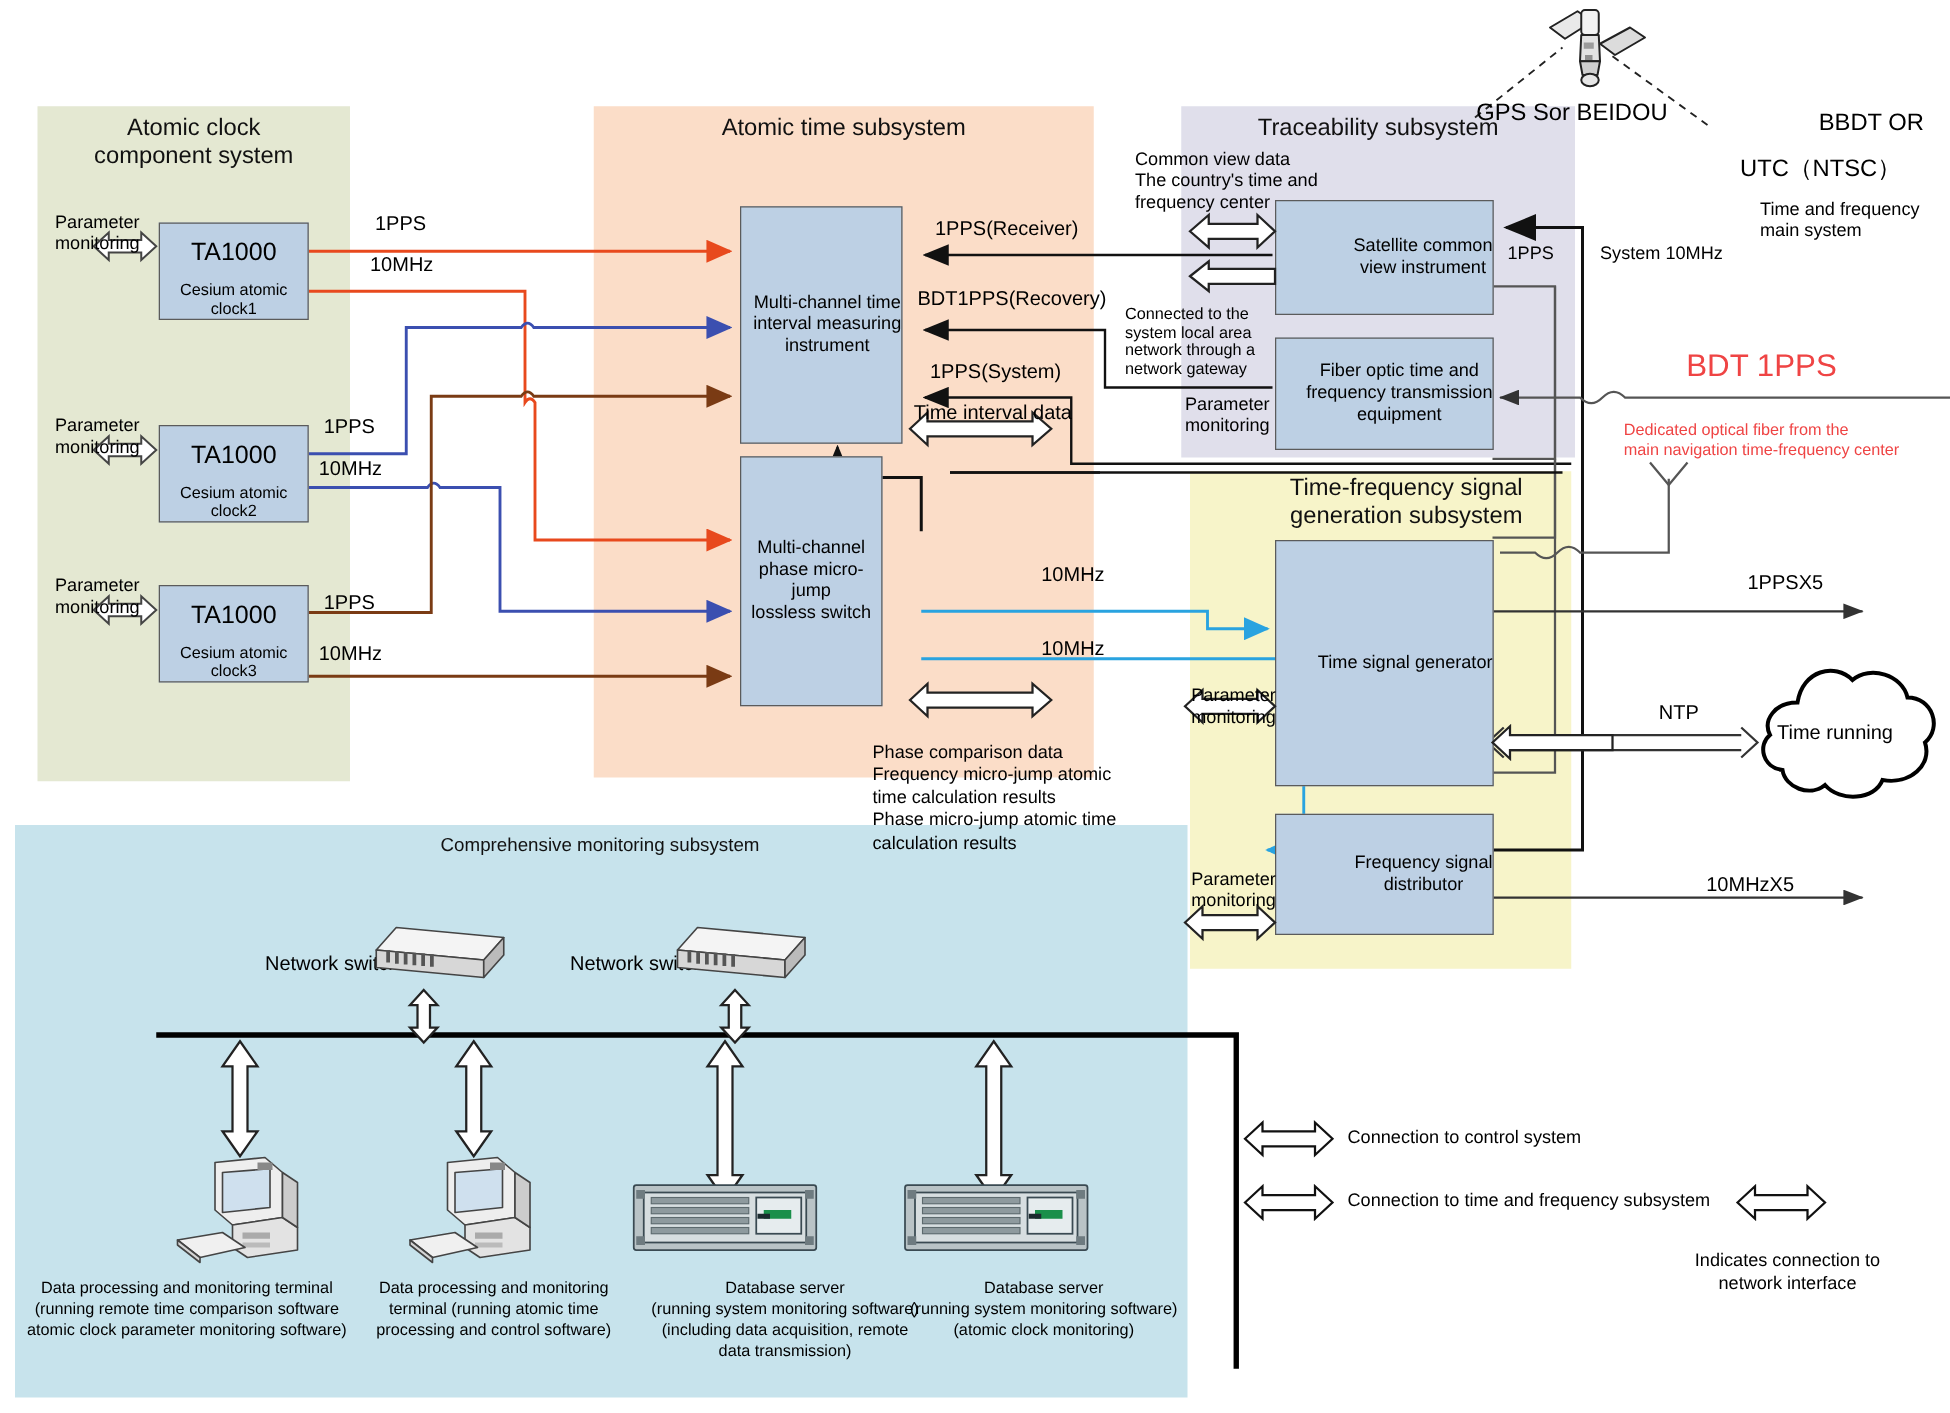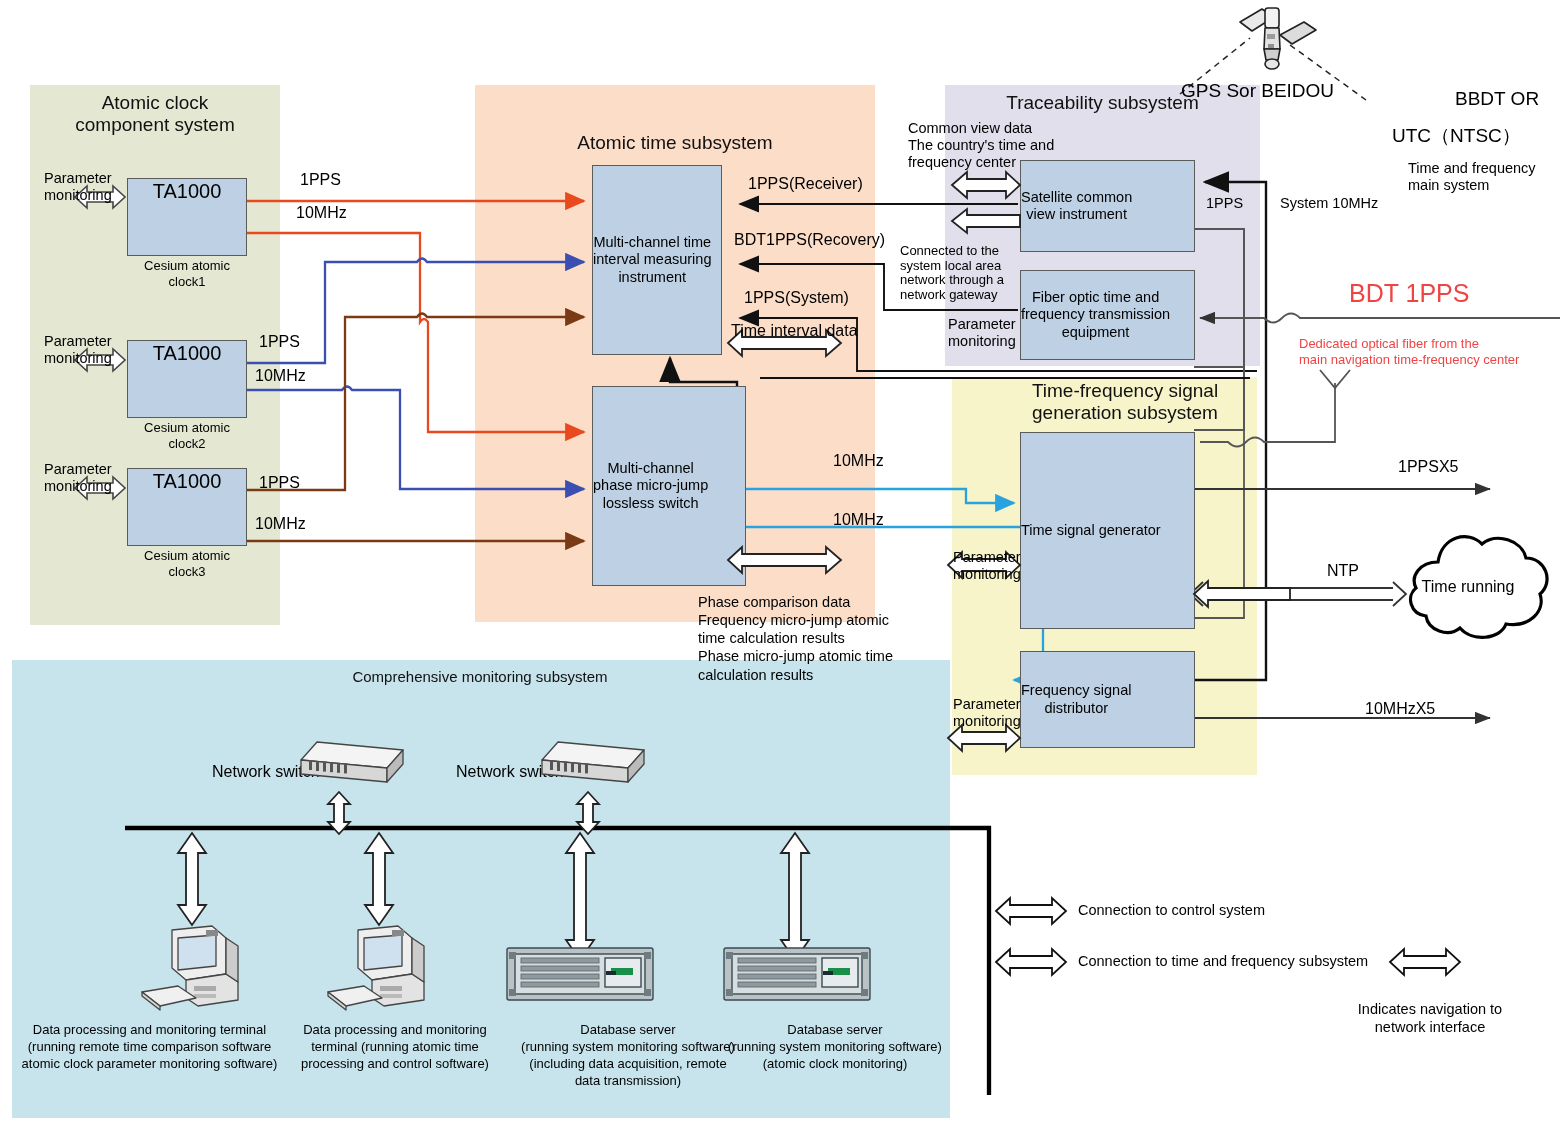--- a/index.html
+++ b/index.html
@@ -3,22 +3,22 @@
 <meta charset="utf-8">
 <style>
   html,body{margin:0;padding:0;background:#ffffff;}
   body{width:1560px;height:1130px;position:relative;overflow:hidden;
        font-family:"Liberation Sans","DejaVu Sans",sans-serif;color:#000;}
   #stage{position:absolute;left:0;top:0;width:1560px;height:1130px;}
   svg.layer{position:absolute;left:0;top:0;width:1560px;height:1130px;overflow:visible;}
   .panel{position:absolute;}
   .panel-title{position:absolute;text-align:center;font-size:19px;color:#111;line-height:1.18;}
   .box{position:absolute;background:#bdd0e4;border:1.4px solid #5b5b5b;
-       box-sizing:border-box;display:flex;align-items:center;justify-content:space-between;
-       text-align:center;font-size:14.5px;line-height:1.2;color:#000;gap:45px;}
+       box-sizing:border-box;display:flex;align-items:center;justify-content:flex-end;
+       text-align:center;font-size:14.5px;line-height:1.2;color:#000;}
   .lbl{position:absolute;font-size:14.5px;line-height:1.18;color:#000;white-space:pre-line;}
   .lbl.c{text-align:center;}
   .big{font-size:19px;}
   .mid{font-size:16px;}
   .sm{font-size:13px;}
   .red{color:#ef4444;}
   .dev{position:absolute;}
 </style>
 </head>
 <body>
@@ -26,21 +26,21 @@
 <div id="stage">
 
   <div class="panel" style="left:30px;top:85px;width:250px;height:540px;background:#e4e8d2;"></div>
   <div class="panel" style="left:475px;top:85px;width:400px;height:537px;background:#fbddc8;"></div>
   <div class="panel" style="left:945px;top:85px;width:315px;height:281px;background:#e0dfeb;"></div>
   <div class="panel" style="left:952px;top:377px;width:305px;height:398px;background:#f7f4c9;"></div>
   <div class="panel" style="left:12px;top:660px;width:938px;height:458px;background:#c7e3ec;"></div>
 
   <div class="panel-title" style="left:30px;top:92px;width:250px;white-space:pre-line;">Atomic clock
 component system</div>
-  <div class="panel-title" style="left:475px;top:92px;width:400px;white-space:pre-line;margin-top:40px;">Atomic time subsystem</div>
+  <div class="panel-title" style="left:475px;top:92px;width:400px;white-space:pre-line;">Atomic time subsystem</div>
   <div class="panel-title" style="left:945px;top:92px;width:315px;white-space:pre-line;">Traceability subsystem</div>
   <div class="panel-title" style="left:980px;top:380px;width:290px;font-size:19px;white-space:pre-line;">Time-frequency signal
 generation subsystem</div>
   <div class="panel-title" style="left:170px;top:668px;width:620px;font-size:15px;white-space:pre-line;">Comprehensive monitoring subsystem</div>
 
   <svg class="layer">
     <defs>
       <marker id="ah-red" markerWidth="9" markerHeight="8" refX="8.2" refY="4" orient="auto">
         <path d="M0,0 L9,4 L0,8 z" fill="#e8491d"></path>
         </marker>
@@ -129,21 +129,21 @@
   </div>
   <div class="box" style="left:127px;top:468px;width:120px;height:78px;flex-direction:column;">
      <span class="big" style="font-size:20px;margin-bottom:10px;">TA1000</span>
      <span class="sm">Cesium atomic clock3</span>
   </div>
 
   <div class="box" style="left:592px;top:165px;width:130px;height:190px;white-space:pre-line;">Multi-channel time
 interval measuring
 instrument</div>
 
-  <div class="box" style="left:592px;top:386px;width:154px;height:200px;white-space:pre-line;">Multi-channel
+  <div class="box" style="left:592px;top:365px;width:114px;height:200px;white-space:pre-line;">Multi-channel
 phase micro-jump
 lossless switch</div>
 
   <div class="box" style="left:1020px;top:160px;width:175px;height:92px;white-space:pre-line;">Satellite common
 view instrument</div>
 
   <div class="box" style="left:1020px;top:270px;width:175px;height:90px;white-space:pre-line;">Fiber optic time and
 frequency transmission
 equipment</div>
 
@@ -378,16 +378,16 @@
           <rect x="139" y="45" width="7" height="7"></rect>
       </g>
     </g>
   </svg>
   <div class="lbl c sm" style="left:690px;top:1022px;width:290px;line-height:1.3;">Database server
 (running system monitoring software)
 (atomic clock monitoring)</div>
 
   <div class="lbl" style="left:1078px;top:902px;">Connection to control system</div>
   <div class="lbl" style="left:1078px;top:953px;">Connection to time and frequency subsystem</div>
-  <div class="lbl c" style="left:1330px;top:1000px;width:200px;line-height:1.25;">Indicates navigation to
+  <div class="lbl c" style="left:1330px;top:1000px;width:200px;line-height:1.25;">Indicates connection to
 network interface</div>
 
 </div>
 
 </body></html>

